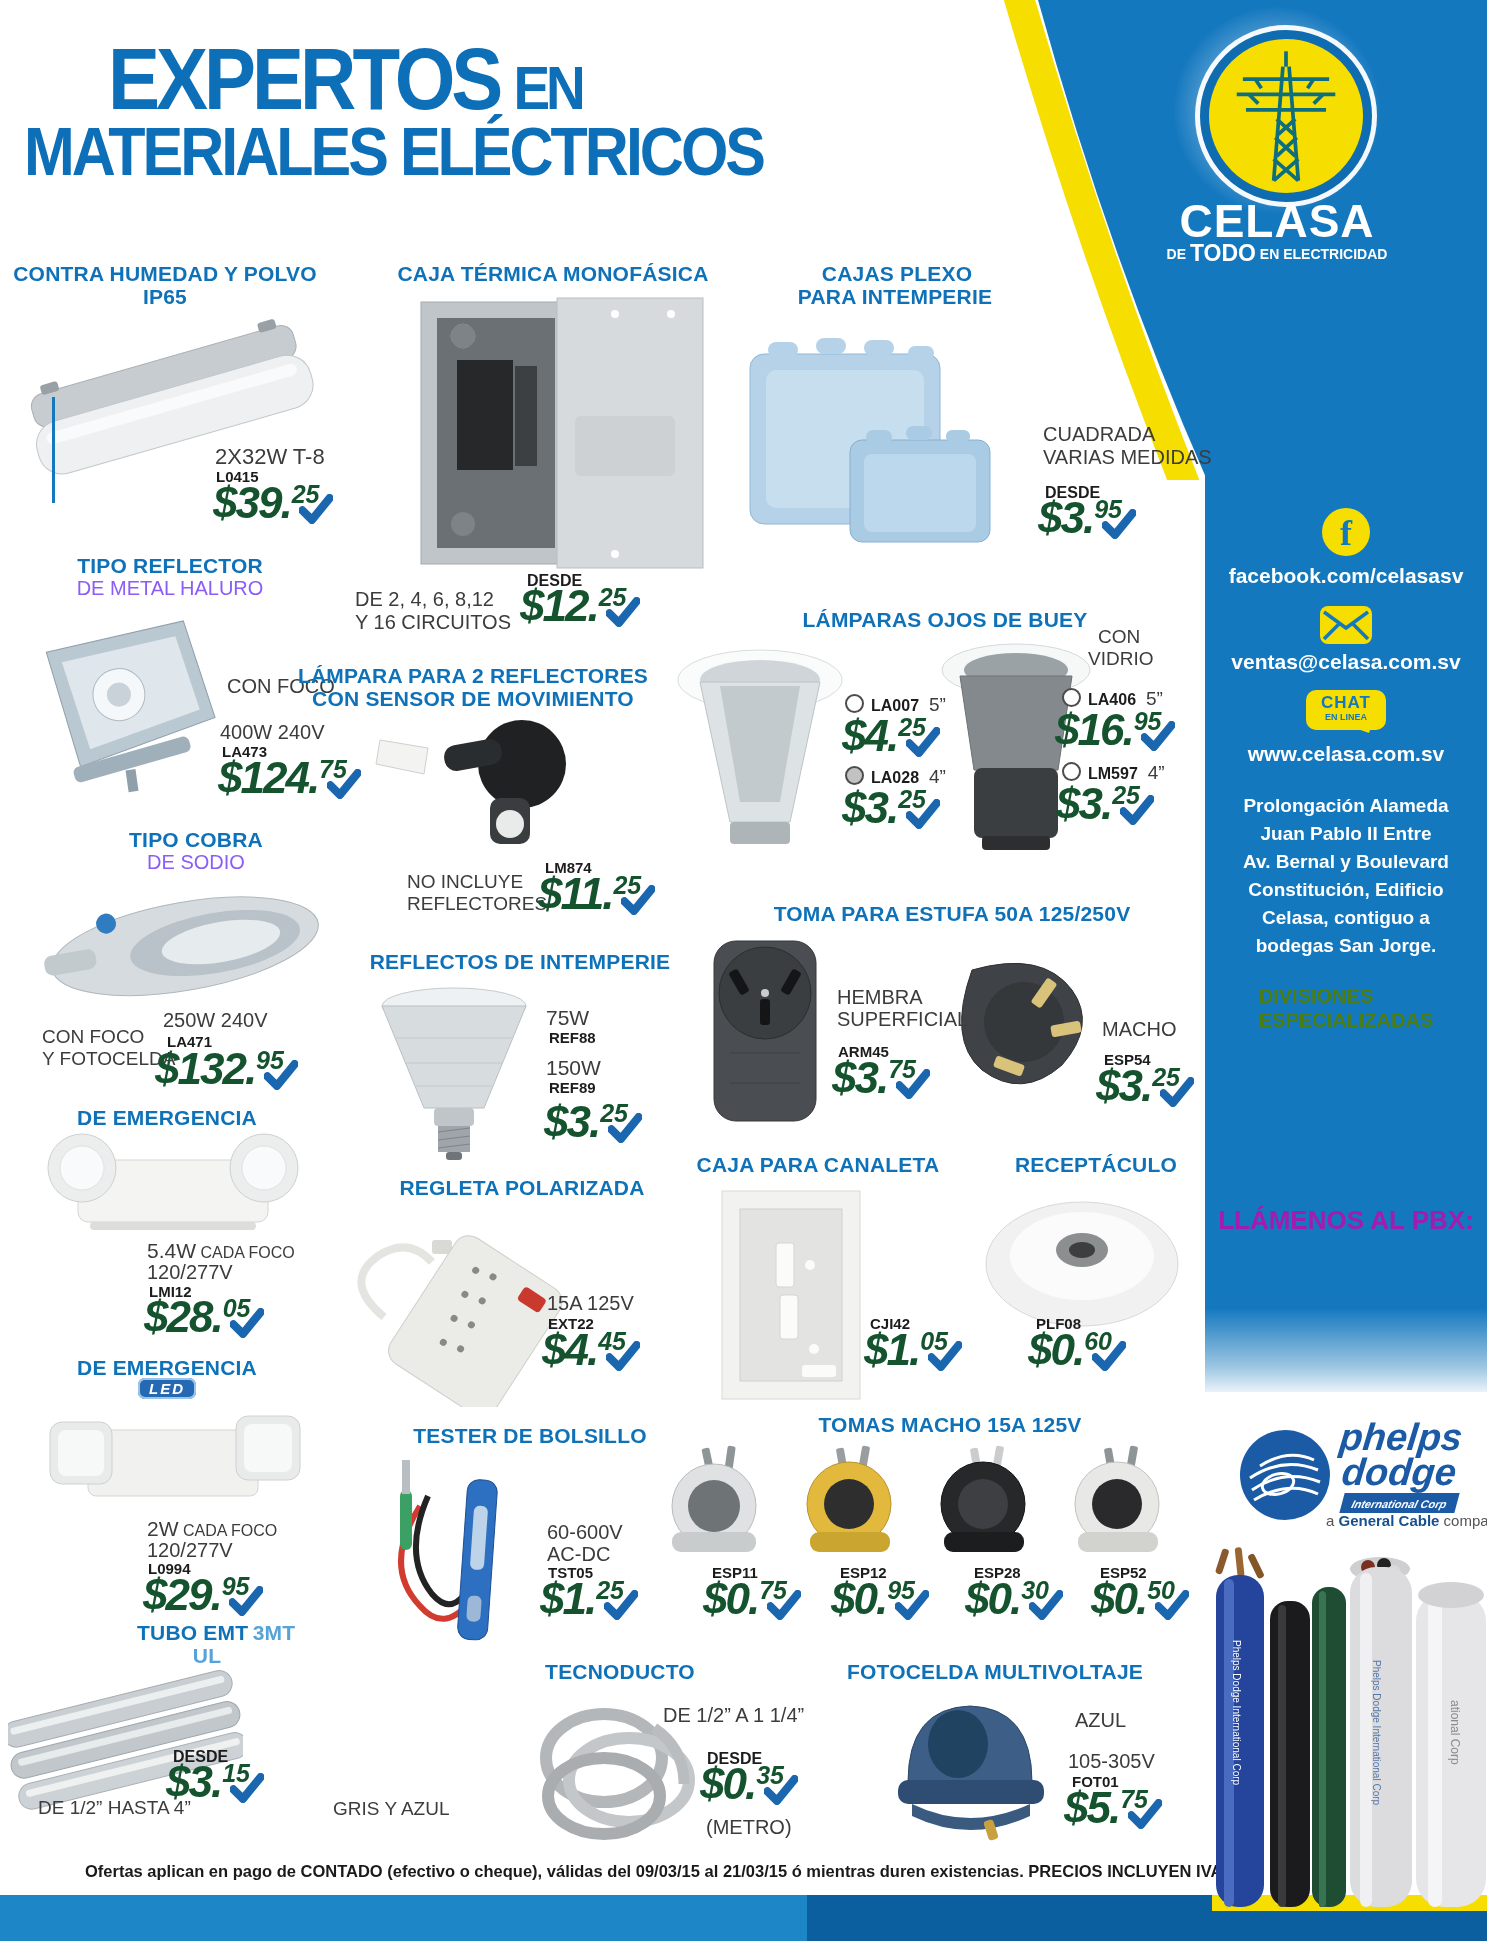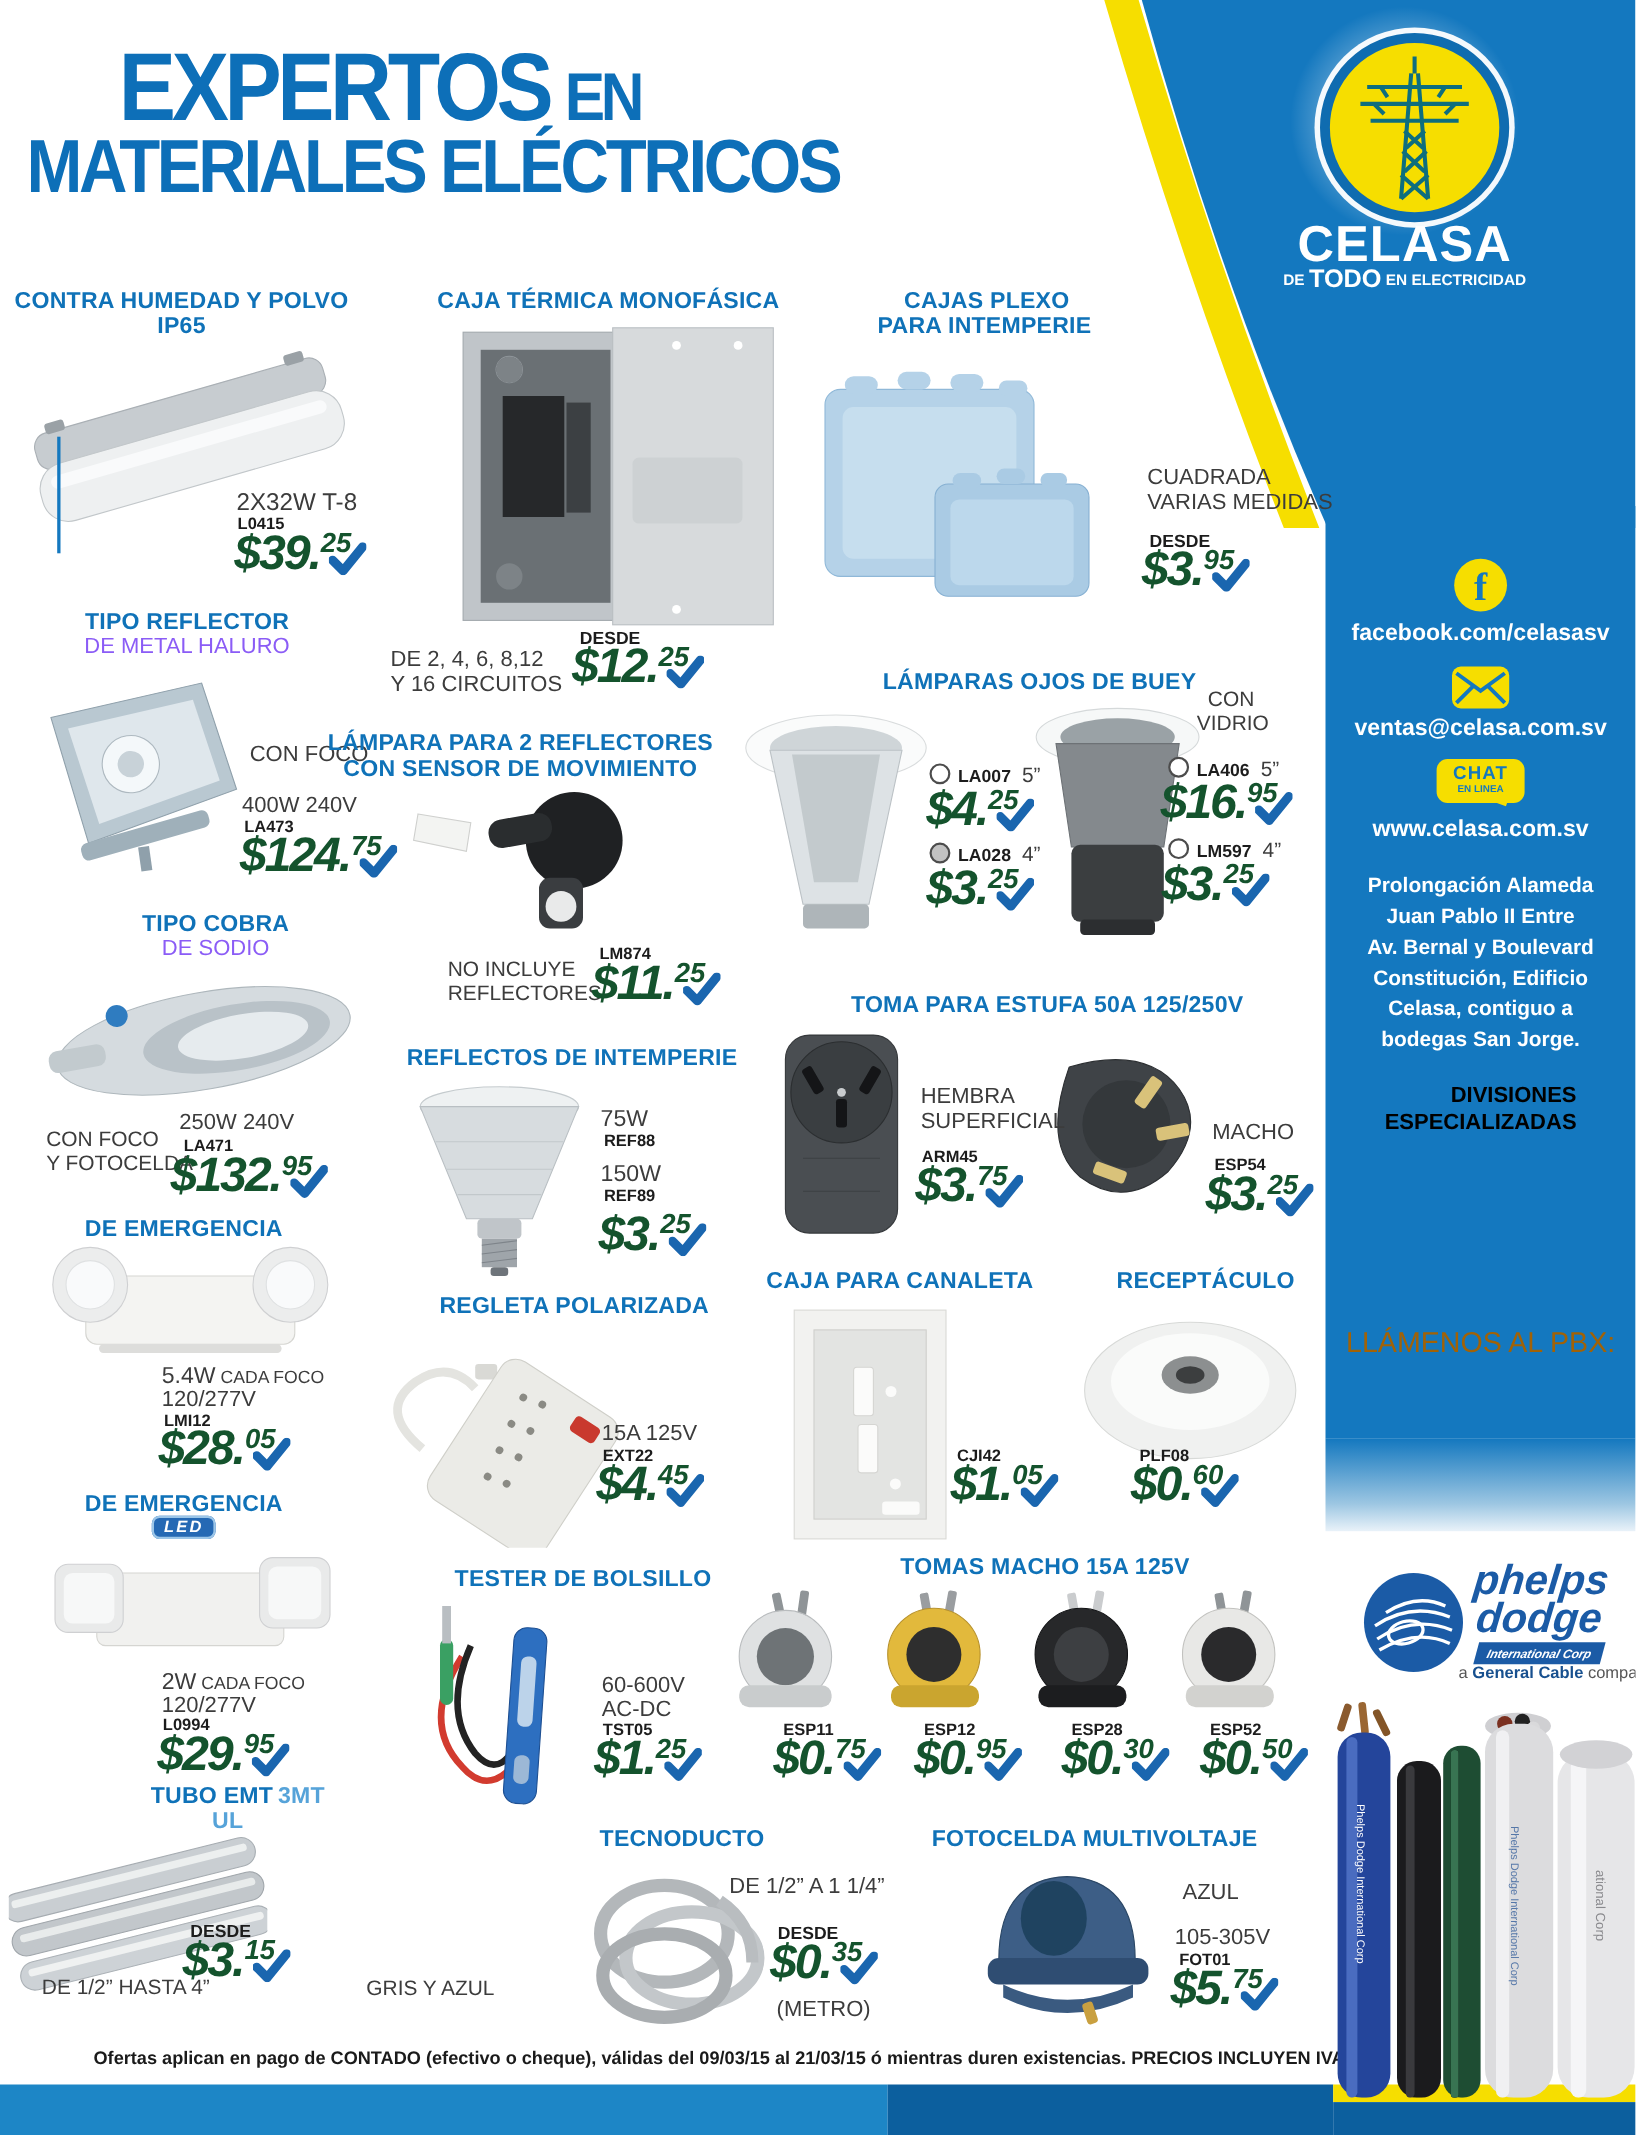--- a/index.html
+++ b/index.html
@@ -20,23 +20,23 @@
   .price{color:#14532d;font-style:italic;font-weight:bold;white-space:nowrap;line-height:1}
   .pm{font-size:44px;letter-spacing:-2px}
   .ps{font-size:25px;position:relative;top:-15px;margin-left:1px}
   .chk{width:34px;height:30px;margin-left:-20px;position:relative;top:6px}
   .circ{display:inline-block;width:15px;height:15px;border-radius:50%;border:2px solid #4c4c4c;background:#fff;vertical-align:-2px;margin-right:7px}
   .circ.gray{background:#c2c2c2}
   .ocode{color:#1c1c1c;font-size:16px;font-weight:bold}
   .osize{color:#3c3c3c;font-size:19px;margin-left:10px}
   .side-link{color:#fff;font-weight:bold;font-size:21px;white-space:nowrap}
   .addr{color:#fff;font-weight:bold;font-size:19px;line-height:28px;text-align:center;width:268px}
-  .divt{color:#000000;font-weight:bold;font-size:20px;text-align:right;line-height:24px;white-space:nowrap}
+  .divt{color:#4d7c0f;font-weight:bold;font-size:20px;text-align:left;line-height:24px;white-space:nowrap}
   .divitem{color:#fff;font-weight:bold;font-size:17px;line-height:22px;text-align:center;white-space:nowrap}
-  .pbx1{color:#a16207;font-weight:normal;font-size:26px;white-space:nowrap}
+  .pbx1{color:#a21caf;font-weight:bold;font-size:26px;white-space:nowrap}
   .pbx2{color:#f6de00;font-weight:bold;font-size:47px;letter-spacing:0px;white-space:nowrap}
   .brandname{color:#fff;font-weight:bold;font-size:46px;letter-spacing:1px;white-space:nowrap}
   .tagline{color:#fff;font-weight:bold;font-size:14px;white-space:nowrap}
   .tagline .todo{font-size:23px;vertical-align:-2px}
   .ledbadge{background:#2569b4;border:2px solid #9cc6e8;border-radius:7px;color:#fff;font-weight:bold;font-style:italic;font-size:15px;padding:0 9px;letter-spacing:2px}
   .vlabel{transform:rotate(90deg);transform-origin:left top;font-size:10px;white-space:nowrap}
   .disc{color:#1a1a1a;font-weight:bold;font-size:16.5px;white-space:nowrap}
 </style>
 </head>
 <body>

